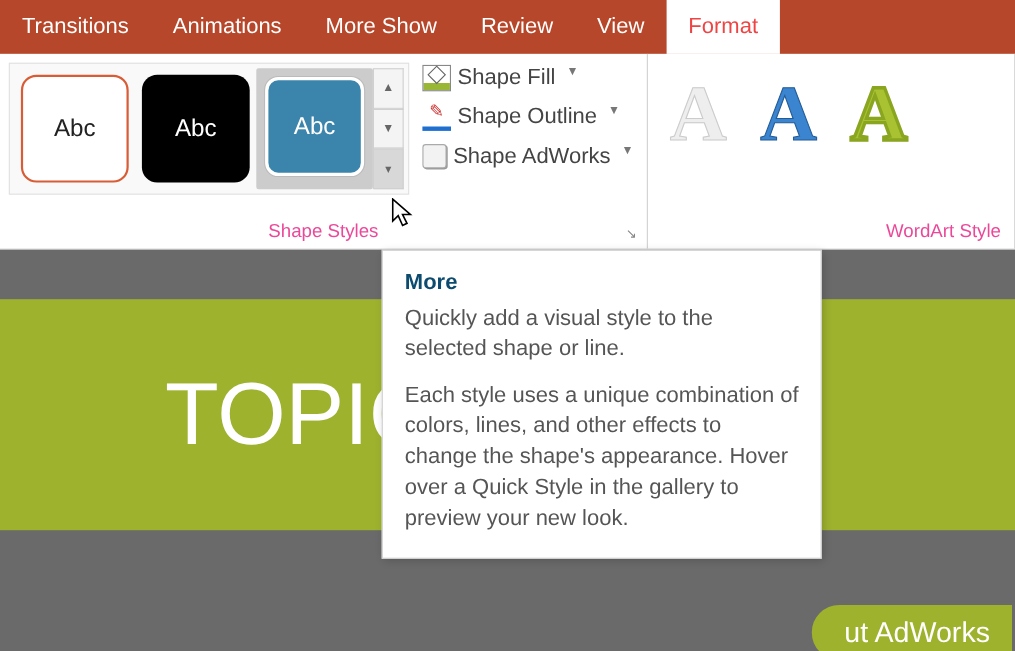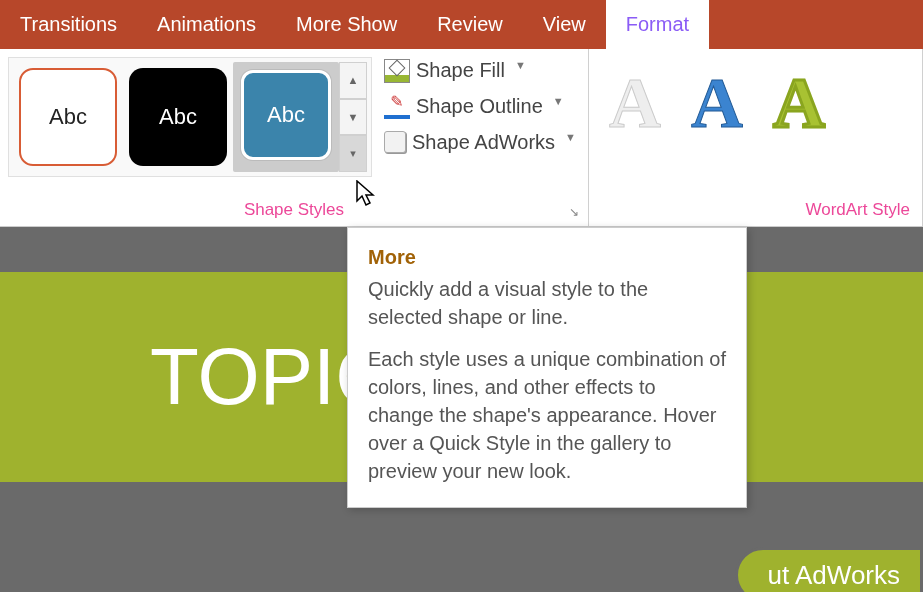--- a/index.html
+++ b/index.html
@@ -22,21 +22,21 @@
   }
   .tab {
     padding: 0 20px;
     display: flex;
     align-items: center;
     font-size: 20px;
     cursor: pointer;
   }
   .tab.active {
     background: #fff;
-    color: #8b5cf6;
+    color: #ef4444;
   }
   
   .ribbon {
     display: flex;
     background: #fff;
     border-bottom: 1px solid #ccc;
     height: 178px;
   }
   .ribbon-group {
     border-right: 1px solid #d0d0d0;
@@ -163,21 +163,21 @@
     left:347px; top:227px;
     width:400px;
     background:#fff;
     border:1px solid #ccc;
     box-shadow:2px 2px 8px rgba(0,0,0,0.2);
     padding:18px 20px 22px 20px;
     font-size:20px;
     color:#555;
     z-index:10;
   }
-  .tooltip-title { font-weight:bold; color:#a16207; margin-bottom:6px;}
+  .tooltip-title { font-weight:bold; color:#0c4a6e; margin-bottom:6px;}
   .tooltip p { margin-bottom:14px; line-height:1.4;}
   .tooltip p:last-child{margin-bottom:0;}
 
   
   .cursor {
     position:absolute;
     left:356px; top:180px;
     z-index:20;
     pointer-events:none;
   }

